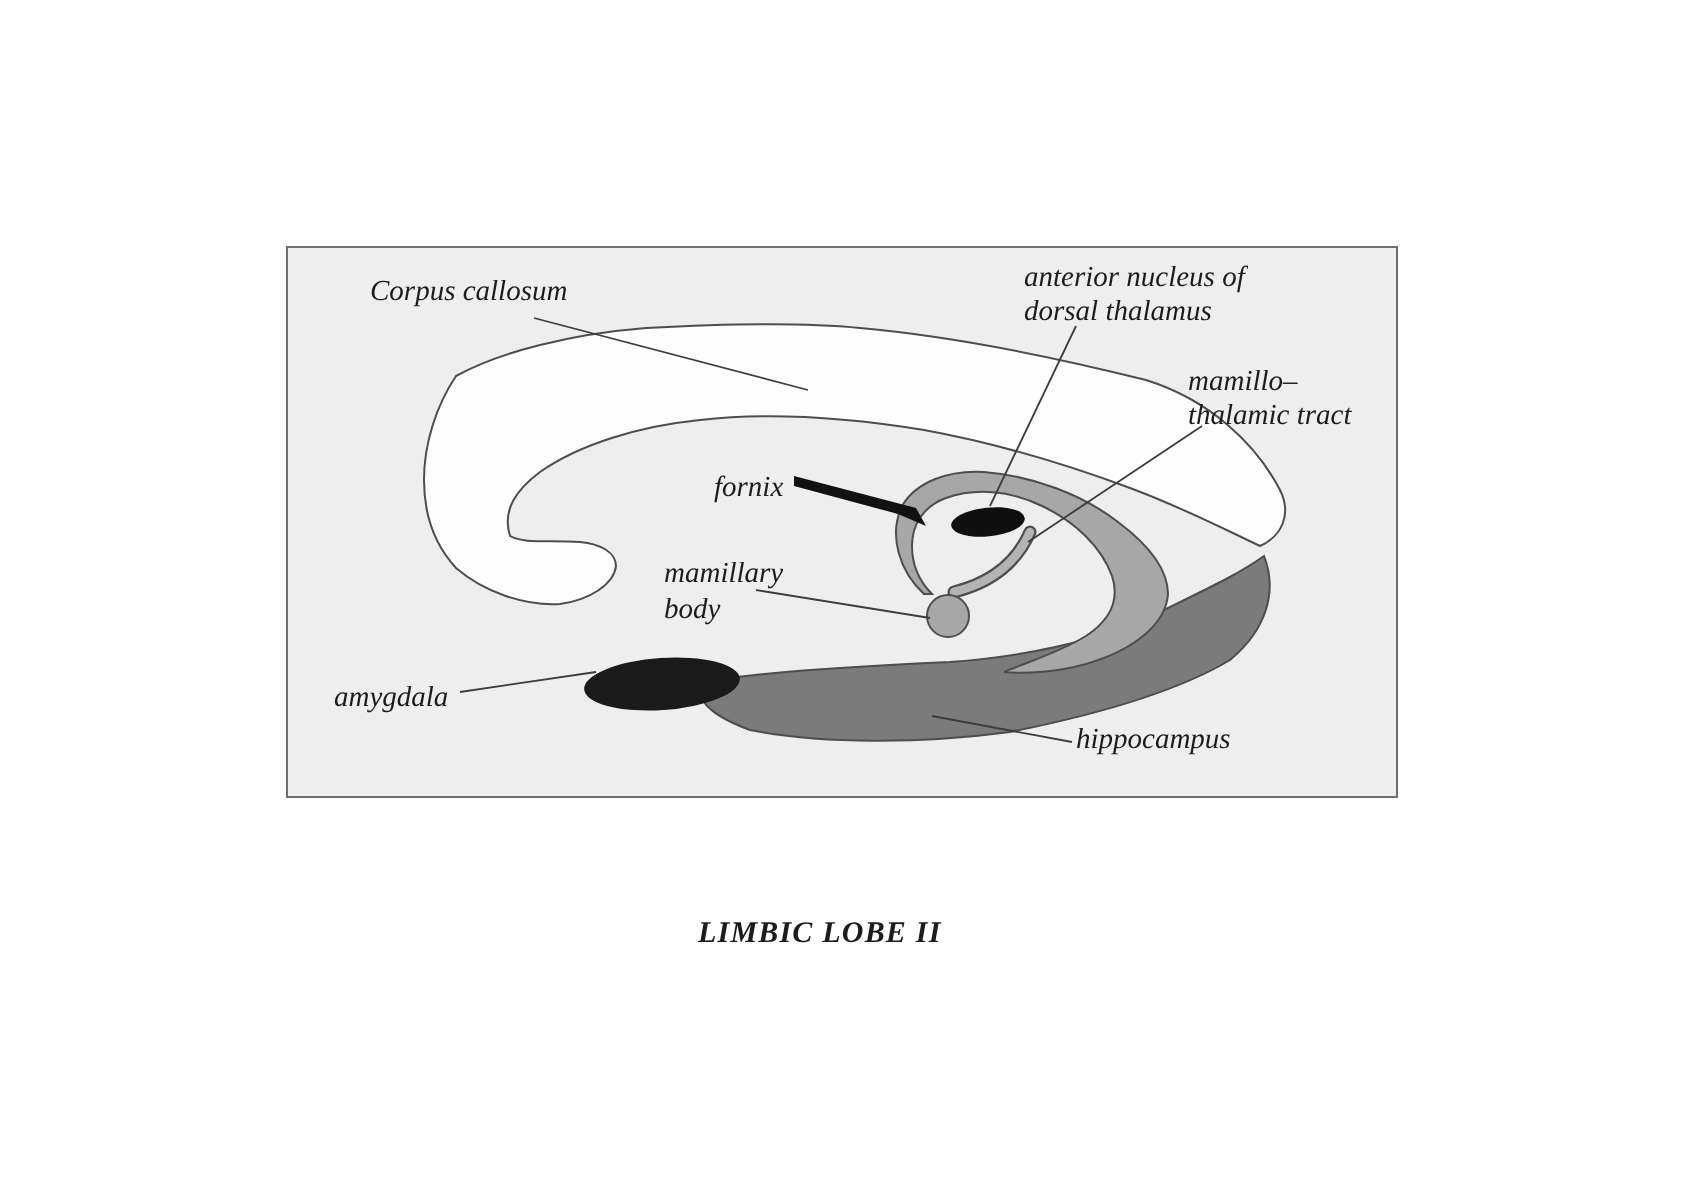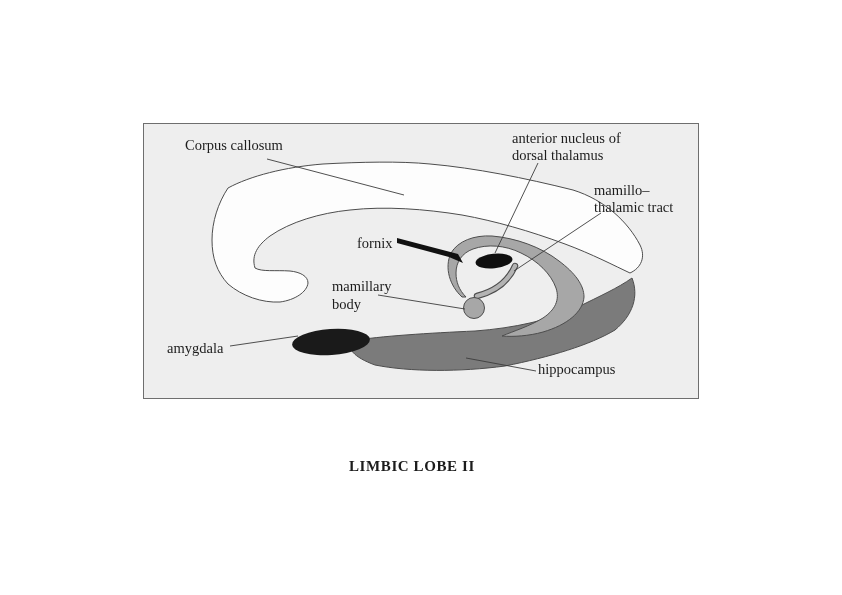--- a/index.html
+++ b/index.html
@@ -8,20 +8,21 @@
     background: #ffffff;
     width: 842px;
     height: 595px;
     font-family: "Liberation Serif", "DejaVu Serif", serif;
   }
   .stage {
     position: relative;
     width: 842px;
     height: 595px;
     overflow: hidden;
+    font-style: italic;
   }
   svg { display: block; }
   .lbl {
     font-size: 14.5px;
     font-family: "Liberation Serif", "DejaVu Serif", serif;
   }
   .caption {
     font-size: 15px;
     font-weight: bold;
     letter-spacing: 0.6px;

